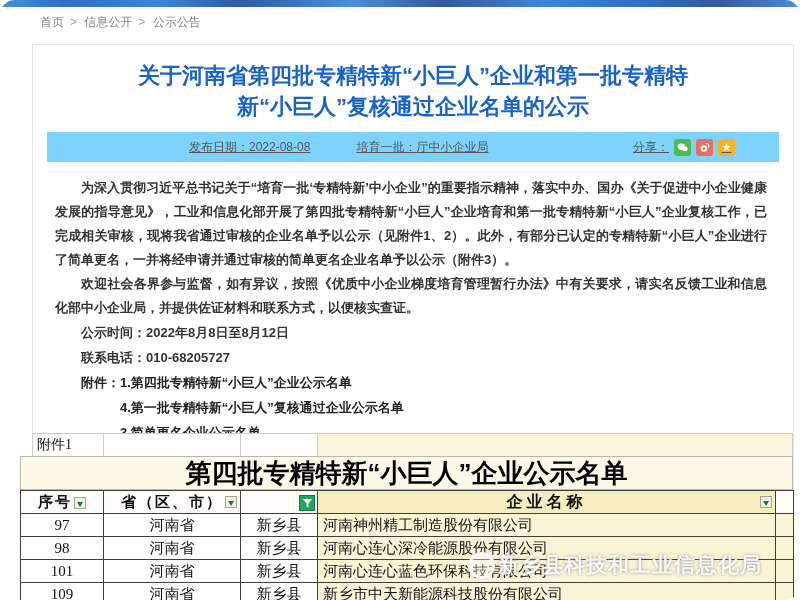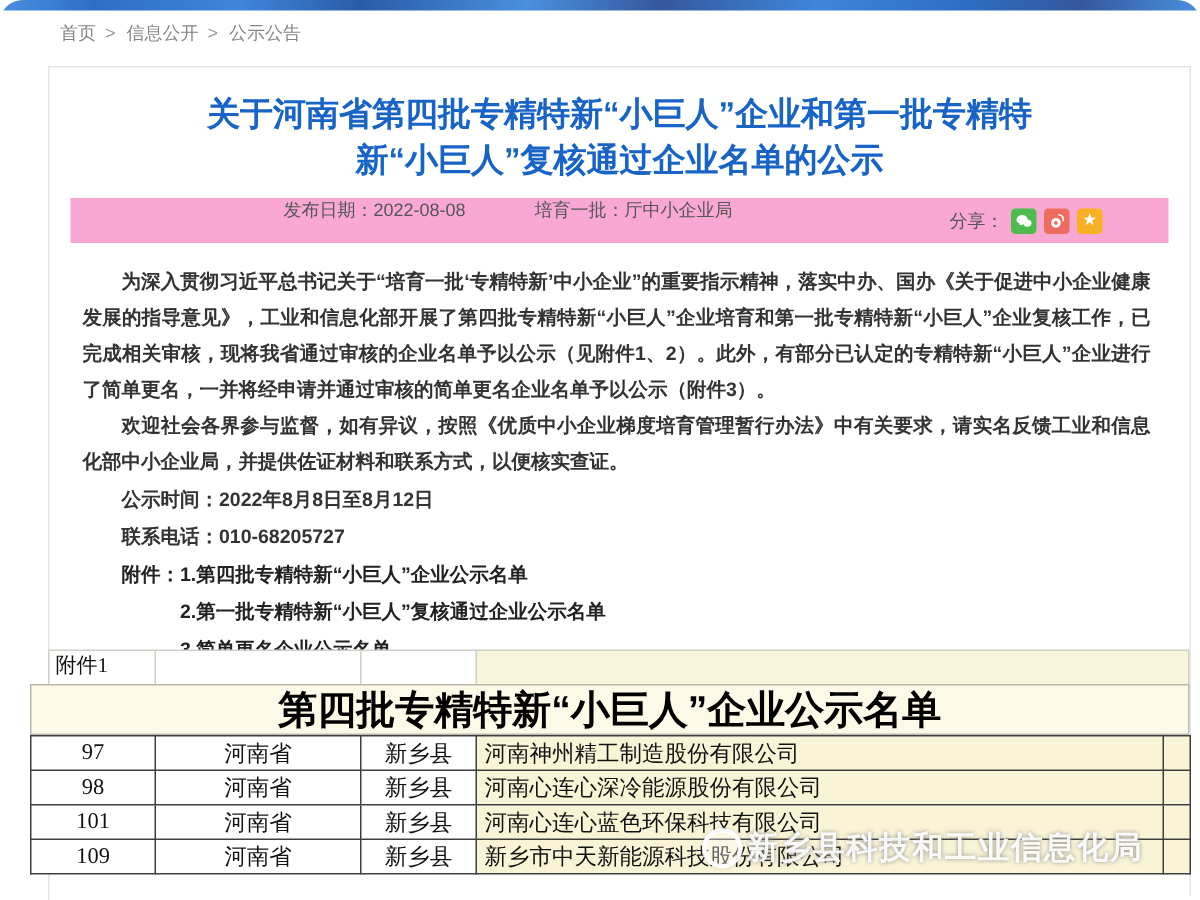--- a/index.html
+++ b/index.html
@@ -13,22 +13,22 @@
   .breadcrumb { position:absolute; left:40px; top:14px; font-size:12px; color:#858585; }
   .breadcrumb span { margin-right:4px; }
   .crumb-sep { color:#9a9a9a; margin:0 2px; }
 
   .content-box { position:absolute; left:32px; top:44px; width:762px; height:556px;
     background:#fff; border:1px solid #e4e4e4; border-bottom:none; }
 
   .article-title { margin-top:15px; text-align:center; color:#1863c6; font-weight:700;
     font-size:22px; line-height:31px; }
 
-  .meta-bar { margin:10px 14px 0 14px; height:30px; background:#f9a8d4;
-    display:flex; font-size:12px; color:#555; }
+  .meta-bar { margin:10px 14px 0 14px; height:30px; background:#7dd3fc;
+    display:flex; align-items:center; font-size:12px; color:#555;text-decoration:underline; }
   .meta-spacer { width:142px; }
   .meta-item { white-space:nowrap; }
   .meta-source { margin-left:46px; }
   .share-wrap { margin-left:auto; padding-right:44px; display:flex; align-items:center; gap:5px; }
   .share-btn { width:17px; height:17px; border-radius:3px; display:inline-flex;
     align-items:center; justify-content:center; cursor:pointer; }
   .share-wechat { background:#4dbb4d; }
   .share-weibo { background:#ec6d5f; }
   .share-fav { background:#f9b124; color:#fff; font-size:11px; line-height:17px; }
 
@@ -131,21 +131,21 @@
         <span class="share-btn share-fav">★</span>
       </span>
     </div>
 
     <div class="article-body">
       <p>为深入贯彻习近平总书记关于“培育一批‘专精特新’中小企业”的重要指示精神，落实中办、国办《关于促进中小企业健康发展的指导意见》，工业和信息化部开展了第四批专精特新“小巨人”企业培育和第一批专精特新“小巨人”企业复核工作，已完成相关审核，现将我省通过审核的企业名单予以公示（见附件1、2）。此外，有部分已认定的专精特新“小巨人”企业进行了简单更名，一并将经申请并通过审核的简单更名企业名单予以公示（附件3）。</p>
       <p>欢迎社会各界参与监督，如有异议，按照《优质中小企业梯度培育管理暂行办法》中有关要求，请实名反馈工业和信息化部中小企业局，并提供佐证材料和联系方式，以便核实查证。</p>
       <div class="info-line">公示时间：2022年8月8日至8月12日</div>
       <div class="info-line">联系电话：010-68205727</div>
       <div class="att-first"><span>附件：</span><span class="att-link">1.第四批专精特新“小巨人”企业公示名单</span></div>
-      <div class="att-line"><span class="att-link">2.第一批专精特新“小巨人”复核通过企业公示名单</span></div>
+      <div class="att-line"><span class="att-link">4.第一批专精特新“小巨人”复核通过企业公示名单</span></div>
       <div class="att-line"><span class="att-link">3.简单更名企业公示名单</span></div>
       <div class="sign-date">2002年8月8日</div>
     </div>
   </div>
 
   <div class="sheet">
     <div class="sheet-row0">
       <div class="c c1">附件1</div>
       <div class="c c2"></div>
       <div class="c c3"></div>
@@ -154,20 +154,31 @@
     <div class="sheet-title">第四批专精特新“小巨人”企业公示名单</div>
     <table class="grid">
       <colgroup>
           <col class="w1">
           <col class="w2">
           <col class="w3">
           <col class="w4">
           <col class="w5">
         </colgroup>
       <tbody>
+          <tr>
+        <th><span>序号</span><span class="drop-btn"></span></th>
+        <th><span>省（区、市）</span><span class="drop-btn drop-right"></span></th>
+        <th><span></span><span class="filter-on">
+                <svg width="11" height="11" viewBox="0 0 12 12">
+                  <path d="M1 1 h10 L7 6 v4.5 L5 9 V6 Z" fill="#fff"></path>
+                </svg>
+              </span></th>
+        <th class="name-h"><span>企业名称</span><span class="drop-btn drop-right"></span></th>
+        <th></th>
+      </tr>
       <tr>
         <td>97</td>
         <td>河南省</td>
         <td>新乡县</td>
         <td class="name">河南神州精工制造股份有限公司</td>
         <td class="sliver"></td>
       </tr>
       <tr>
         <td>98</td>
         <td>河南省</td>

